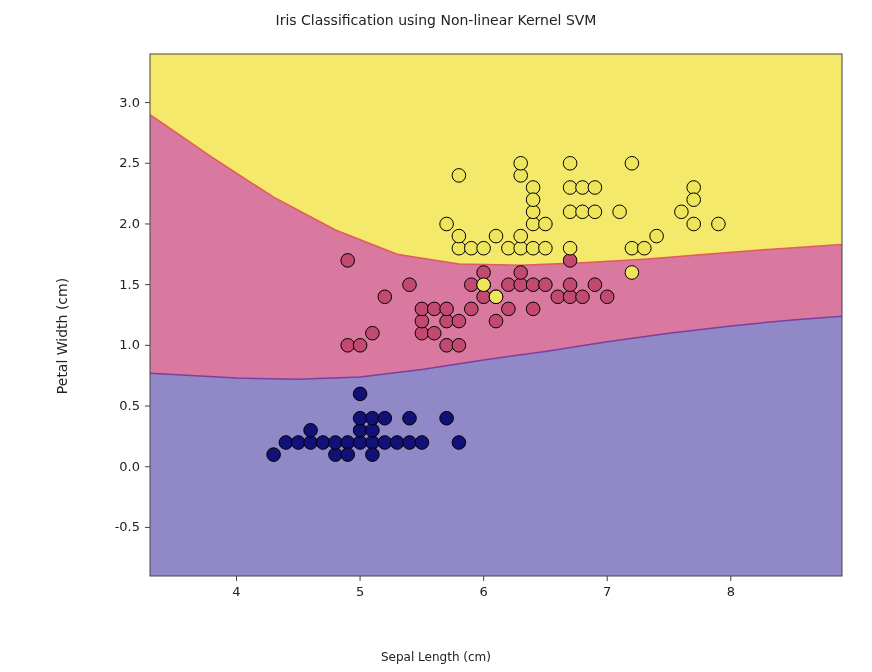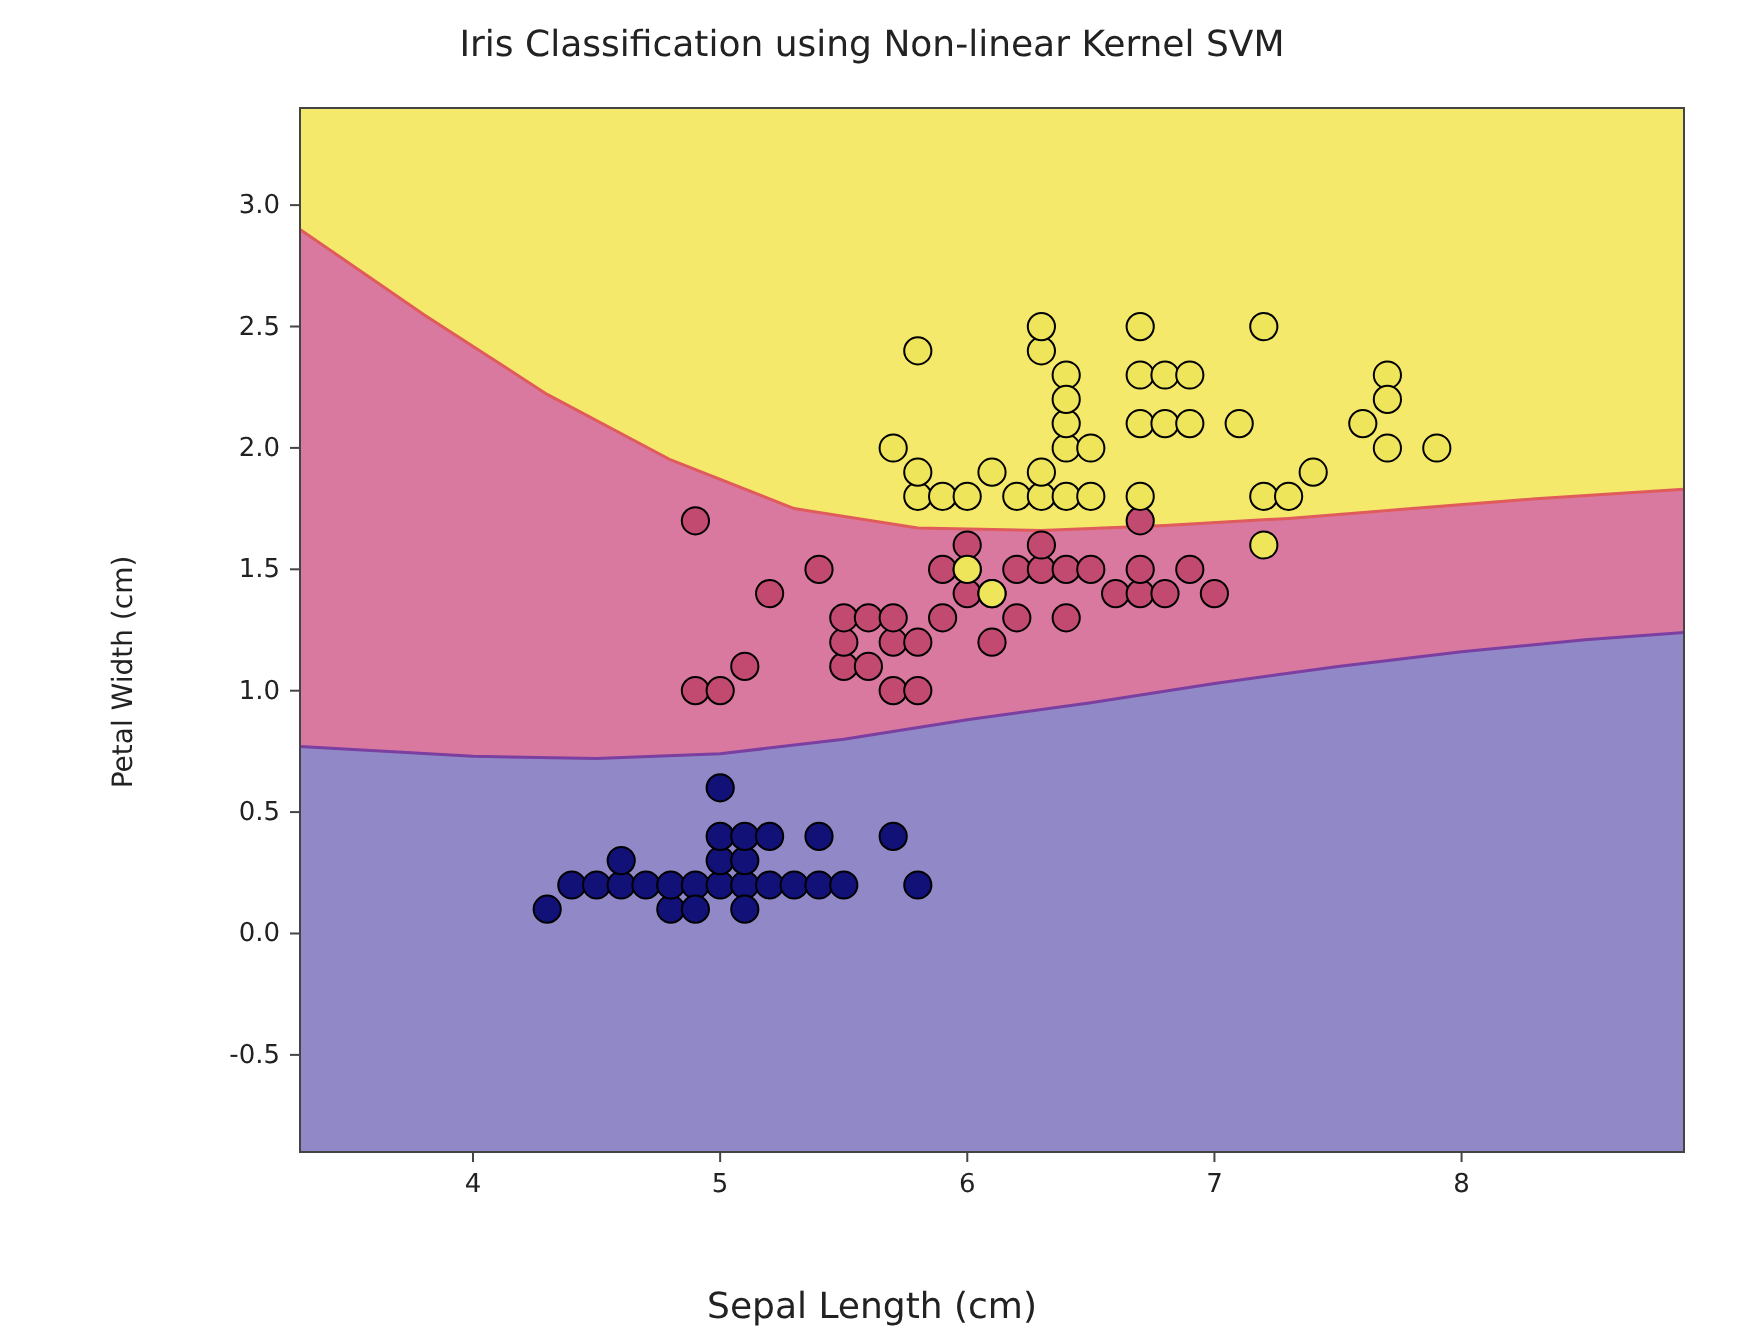--- a/index.html
+++ b/index.html
@@ -17,39 +17,39 @@
     width: 872px;
     height: 672px;
     box-sizing: border-box;
   }
   .title {
     position: absolute;
     top: 12px;
     left: 0;
     width: 100%;
     text-align: center;
-    font-size: 18px;
+    font-size: 14px;
     font-weight: 400;
   }
   .ylabel {
     position: absolute;
     left: 4px;
     top: 50%;
     transform: translateY(-50%) rotate(-90deg);
     transform-origin: center;
     font-size: 14px;
     white-space: nowrap;
   }
   .xlabel {
     position: absolute;
     bottom: 8px;
     left: 0;
     width: 100%;
     text-align: center;
-    font-size: 18px;
+    font-size: 12px;
   }
   .plot-frame {
     position: absolute;
     left: 98px;
     top: 46px;
     width: 752px;
     height: 572px;
   }
   .plot-svg {
     width: 752px;

